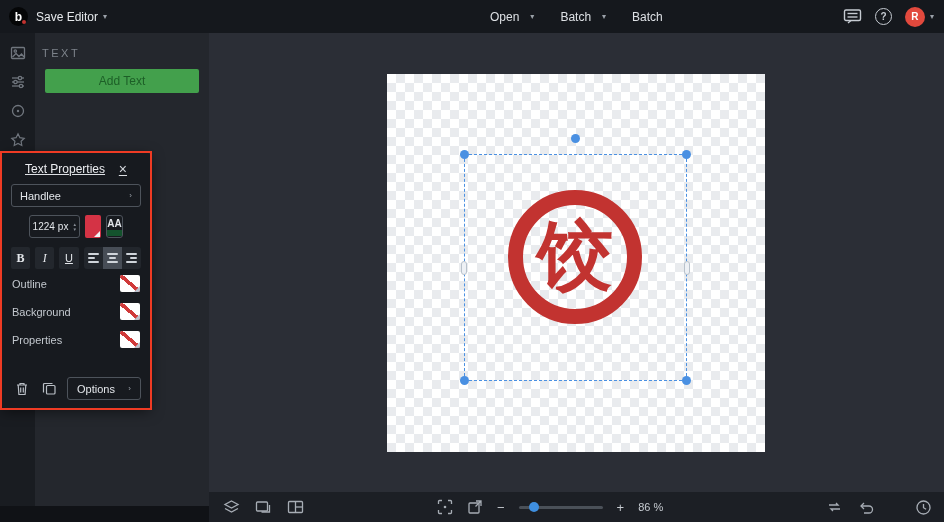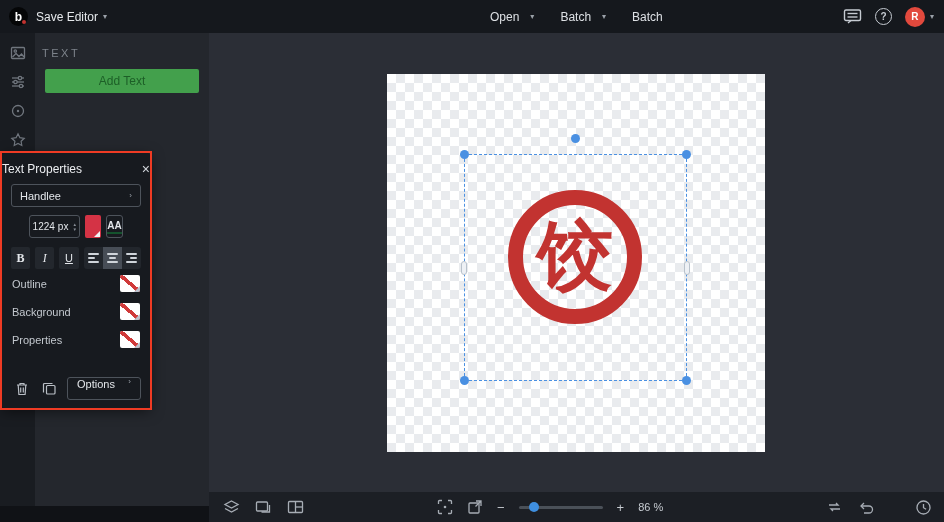--- a/index.html
+++ b/index.html
@@ -52,32 +52,32 @@
   .bb-center{position:absolute;left:228px;top:0;height:30px;display:flex;align-items:center;gap:14px;}
   .bb-right{position:absolute;right:12px;top:0;height:30px;display:flex;align-items:center;gap:15px;}
   .bb-icon{display:flex;align-items:center;justify-content:center;background:none;border:none;color:#a7adb5;cursor:pointer;padding:0;}
   .zoom-slider{position:relative;width:84px;height:3px;background:#4a5058;border-radius:2px;cursor:pointer;}
   .zoom-knob{position:absolute;left:12%;top:-3.5px;width:10px;height:10px;border-radius:50%;background:#3f8fe0;}
   .zoom-label{font-size:11px;color:#c6cbd1;}
   .pm{font-size:13px;color:#c6cbd1;line-height:1;background:none;border:none;cursor:pointer;font-family:inherit;}
   .bb-gap{margin-left:26px;}
   
   .tp-panel{position:absolute;left:2px;top:153px;width:148px;height:255px;background:#171a1f;z-index:20;border-radius:3px;box-shadow:0 3px 14px rgba(0,0,0,.55);}
-  .tp-header{display:flex;align-items:center;justify-content:space-between;padding:9px 0 0;}
+  .tp-header{display:flex;align-items:center;justify-content:space-between;padding:9px 23px 0;text-decoration:underline;}
   .tp-title{font-size:12px;color:#eceef1;}
   .tp-close{background:none;border:none;color:#d3d7dc;font-size:14px;line-height:1;cursor:pointer;font-family:inherit;}
   .tp-select{margin:8px 9px 0;height:23px;border:1px solid #4d535b;border-radius:3px;display:flex;align-items:center;justify-content:space-between;padding:0 8px;font-size:11px;color:#e3e6ea;cursor:pointer;}
   .tp-size-row{margin:8px 27px 0;height:23px;display:flex;gap:5px;}
   .size-box{width:76px;height:23px;border:1px solid #4d535b;border-radius:3px;display:flex;align-items:center;justify-content:flex-end;padding-right:3px;font-size:10px;color:#e3e6ea;gap:3px;}
   .steppers{display:flex;flex-direction:column;justify-content:center;line-height:1;margin-left:2px;}
   .steppers span{font-size:5px;color:#8a9098;cursor:pointer;}
   .color-swatch{width:25px;height:23px;background:var(--font-swatch,#d43345);border-radius:2px;position:relative;cursor:pointer;}
   .color-swatch::after{content:"";position:absolute;right:1px;bottom:1px;border-style:solid;border-width:0 0 6px 6px;border-color:transparent transparent #f2f4f6 transparent;}
   .aa-btn{width:25px;height:23px;border:1px solid #4d535b;border-radius:3px;background:none;color:#e3e6ea;font-size:10px;font-weight:700;display:flex;align-items:center;justify-content:center;cursor:pointer;font-family:inherit;}
-  .aa-btn span{border-bottom:2px solid #14532d;padding-bottom:1px;}
+  .aa-btn span{border-bottom:6px solid #14532d;padding-bottom:1px;}
   .tp-style-row{margin:9px 9px 0;height:22px;display:flex;align-items:center;}
   .biu{width:20px;height:22px;background:#23272d;border:none;border-radius:2px;color:#e3e6ea;margin-right:5px;cursor:pointer;display:flex;align-items:center;justify-content:center;}
   .biu.b{font-family:"Liberation Serif",serif;font-weight:700;font-size:12px;}
   .biu.i{font-family:"Liberation Serif",serif;font-style:italic;font-size:12px;}
   .biu.u{font-size:11px;text-decoration:underline;}
   .align-group{margin-left:auto;display:flex;border-radius:3px;overflow:hidden;}
   .align-btn{width:20px;height:22px;background:#22262c;border:none;display:flex;align-items:center;justify-content:center;cursor:pointer;}
   .align-btn.active{background:#474d56;}
   .bars{display:flex;flex-direction:column;gap:2px;width:11px;}
   .bars i{height:2px;background:#cfd4da;border-radius:1px;display:block;}
@@ -85,21 +85,21 @@
   .bars.left i{align-self:flex-start;} .bars.center i{align-self:center;} .bars.right i{align-self:flex-end;}
   .bars i:nth-child(1),.bars i:nth-child(3){width:11px;}
   .tp-swatch-row{display:flex;align-items:center;justify-content:space-between;height:27px;padding:0 10px;margin-top:1px;}
   .tp-swatch-row:first-of-type{margin-top:9px;}
   .tp-swatch-label{font-size:11px;color:#c3c8ce;}
   .none-swatch{width:20px;height:17px;background:#fff;border-radius:2px;position:relative;overflow:hidden;cursor:pointer;}
   .none-swatch::before{content:"";position:absolute;inset:0;background:linear-gradient(to top right,transparent 43%,#d03a3a 43%,#d03a3a 57%,transparent 57%);}
   .none-swatch::after{content:"";position:absolute;right:0;bottom:0;border-style:solid;border-width:0 0 6px 6px;border-color:transparent transparent #b9c2cc transparent;}
   .tp-footer{position:absolute;left:9px;right:9px;bottom:8px;display:flex;gap:7px;align-items:center;}
   .tp-tool-btn{width:21px;height:22px;background:none;border:none;color:#b9bec5;display:flex;align-items:center;justify-content:center;cursor:pointer;}
-  .options-btn{flex:1;height:23px;border:1px solid #4d535b;border-radius:3px;background:none;color:#e3e6ea;font-size:11px;display:flex;justify-content:space-between;padding:0 9px;cursor:pointer;font-family:inherit;}
+  .options-btn{flex:1;height:23px;border:1px solid #4d535b;border-radius:3px;background:none;color:#e3e6ea;font-size:11px;display:flex;align-items:center;justify-content:space-between;padding:0 9px;cursor:pointer;font-family:inherit;}
   
   .annotation{position:absolute;left:0;top:151px;width:152px;height:259px;border:2px solid var(--annotation-red,#ef3b24);z-index:25;pointer-events:none;}
   svg{display:block;}
 </style>
 </head>
 <body>
 
 <div class="app">
 
   <header class="topbar">

